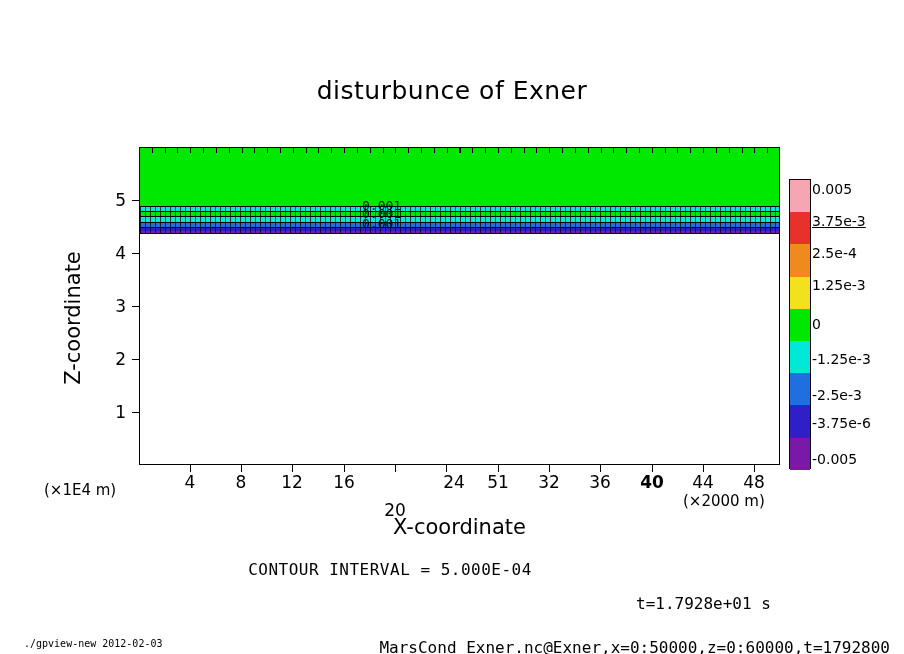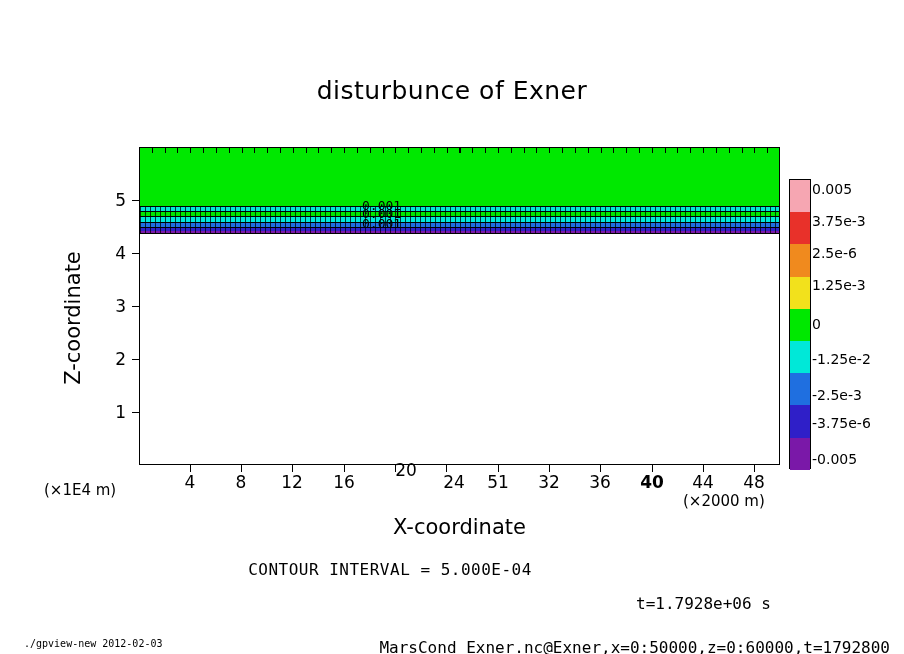--- a/index.html
+++ b/index.html
@@ -159,21 +159,21 @@
 <div class="abs" style="left:549px; top:465px; width:1px; height:7px; background:#000;"></div>
 <div class="abs" style="left:600px; top:465px; width:1px; height:7px; background:#000;"></div>
 <div class="abs" style="left:652px; top:465px; width:1px; height:7px; background:#000;"></div>
 <div class="abs" style="left:703px; top:465px; width:1px; height:7px; background:#000;"></div>
 <div class="abs" style="left:754px; top:465px; width:1px; height:7px; background:#000;"></div>
 
 <div class="xlab" style="left:190px; top:472px;">4</div>
 <div class="xlab" style="left:241px; top:472px;">8</div>
 <div class="xlab" style="left:292px; top:472px;">12</div>
 <div class="xlab" style="left:344px; top:472px;">16</div>
-<div class="xlab" style="left:395px; top:460px;margin-left:11px;">20</div>
+<div class="xlab" style="left:395px; top:500px;">20</div>
 <div class="xlab" style="left:454px; top:472px;">24</div>
 <div class="xlab" style="left:498px; top:472px;">51</div>
 <div class="xlab" style="left:549px; top:472px;">32</div>
 <div class="xlab" style="left:600px; top:472px;">36</div>
 <div class="xlab" style="left:652px; top:472px;font-weight:bold;">40</div>
 <div class="xlab" style="left:703px; top:472px;">44</div>
 <div class="xlab" style="left:754px; top:472px;">48</div>
 
 <div class="abs" style="left:139px; top:147px; width:641px; height:6px;
             background-image: repeating-linear-gradient(90deg, #000 0px, #000 1px, transparent 1px, transparent 12.82px);"></div>
@@ -201,26 +201,26 @@
   <div class="cb-cell" style="height:32.2px; background:#f08a1e;"></div>
   <div class="cb-cell" style="height:32.2px; background:#f2e11c;"></div>
   <div class="cb-cell" style="height:32.2px; background:#00e800;"></div>
   <div class="cb-cell" style="height:32.2px; background:#00e8d8;"></div>
   <div class="cb-cell" style="height:32.2px; background:#1f6fe0;"></div>
   <div class="cb-cell" style="height:32.2px; background:#2f1fc8;"></div>
   <div class="cb-cell" style="height:32.2px; background:#7a18a8;"></div>
 </div>
 
 <div class="cb-tick" style="top:189px;">0.005</div>
-<div class="cb-tick" style="top:221px;">3.75e-3</div>
-<div class="cb-tick" style="top:253px;">2.5e-6</div>
+<div class="cb-tick" style="top:221px;text-decoration:underline;">3.75e-3</div>
+<div class="cb-tick" style="top:253px;">2.5e-4</div>
 <div class="cb-tick" style="top:285px;">1.25e-3</div>
 <div class="cb-tick" style="top:324px;">0</div>
-<div class="cb-tick" style="top:359px;">-1.25e-2</div>
+<div class="cb-tick" style="top:359px;">-1.25e-3</div>
 <div class="cb-tick" style="top:395px;">-2.5e-3</div>
 <div class="cb-tick" style="top:423px;">-3.75e-6</div>
 <div class="cb-tick" style="top:459px;">-0.005</div>
 
 <div class="abs" id="contour-interval">CONTOUR INTERVAL = 5.000E-04</div>
-<div class="abs" id="time-label">t=1.7928e+06 s</div>
+<div class="abs" id="time-label">t=1.7928e+01 s</div>
 
 <div class="abs" id="footer-left">./gpview-new  2012-02-03</div>
 <div class="abs" id="footer-right">MarsCond_Exner.nc@Exner,x=0:50000,z=0:60000,t=1792800</div>
 
 </body></html>

